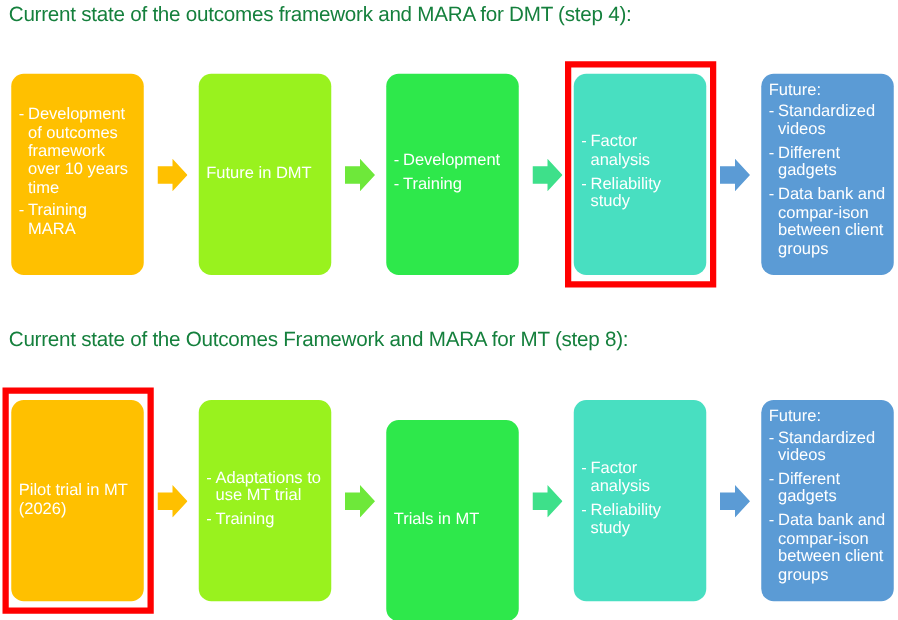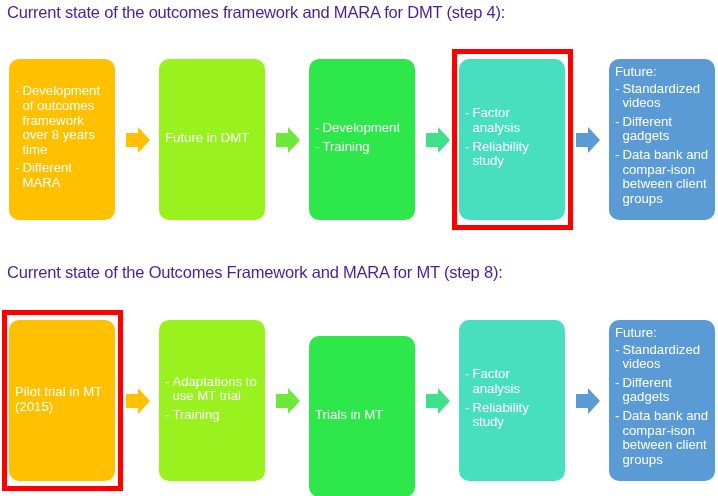--- a/index.html
+++ b/index.html
@@ -1,19 +1,19 @@
 <!DOCTYPE html>
 <html><head>
 <meta charset="utf-8">
 <style>
   html, body { margin: 0; padding: 0; background: #ffffff; }
   body { width: 718px; height: 496px; position: relative; overflow: hidden;
          font-family: "Liberation Sans", sans-serif; }
   .title { position: absolute; left: 7px; font-family: "Liberation Sans", sans-serif;
-           font-size: 16.5px; color: #4c1d95; white-space: nowrap; letter-spacing: -0.2px; }
+           font-size: 16.5px; color: #15803d; white-space: nowrap; letter-spacing: -0.2px; }
   .box { position: absolute; width: 106px; border-radius: 10px; color: #ffffff;
          box-sizing: border-box; padding: 0 4px 0 6px; display: flex; flex-direction: column;
          justify-content: center; font-size: 13.2px; line-height: 14.6px; }
   .box.top-align { justify-content: flex-start; padding-top: 6px; }
   .item { display: flex; margin-bottom: 4px; }
   .item .dash { flex: 0 0 auto; margin-right: 3px; }
   .item .txt { flex: 1 1 auto; }
   .plain { margin-bottom: 2px; }
   .arrow { position: absolute; width: 24px; height: 26px; }
   .highlight { position: absolute; border: 5px solid #ff0000; box-sizing: border-box; }
@@ -21,25 +21,25 @@
   .row2 { top: 320px; height: 161px; }
 </style>
 </head>
 <body>
 
 <div class="title" style="top:3px;">Current state of the outcomes framework and MARA for DMT (step 4):</div>
 <div id="flow0">
     <div class="box row1" style="left: 9px; background: rgb(255, 192, 0);">
       <div class="item">
         <span class="dash">-</span>
-        <span class="txt">Development of outcomes framework over 8 years time</span>
+        <span class="txt">Development of outcomes framework over 10 years time</span>
       </div>
       <div class="item">
         <span class="dash">-</span>
-        <span class="txt">Different MARA</span>
+        <span class="txt">Training MARA</span>
       </div>
     </div>
     <div class="box row1" style="left: 159px; background: rgb(153, 242, 30);">
       <div class="plain">Future in DMT</div>
     </div>
     <div class="box row1" style="left: 309px; background: rgb(46, 232, 75);">
       <div class="item">
         <span class="dash">-</span>
         <span class="txt">Development</span>
       </div>
@@ -84,21 +84,21 @@
     </svg>
     <svg class="arrow" viewBox="0 0 24 26" style="left: 576px; top: 127px;">
       <polygon points="0,6 12,6 12,0 24,13 12,26 12,20 0,20" fill="#5b9bd5"></polygon>
     </svg>
     <div class="highlight" style="left: 452px; top: 49px; width: 121px; height: 181px;"></div>
   </div>
 
 <div class="title" style="top:263px;">Current state of the Outcomes Framework and MARA for MT (step 8):</div>
 <div id="flow1">
     <div class="box row2" style="left: 9px; background: rgb(255, 192, 0);">
-      <div class="plain">Pilot trial in MT (2015)</div>
+      <div class="plain">Pilot trial in MT (2026)</div>
     </div>
     <div class="box row2" style="left: 159px; background: rgb(153, 242, 30);">
       <div class="item">
         <span class="dash">-</span>
         <span class="txt">Adaptations to use MT trial</span>
       </div>
       <div class="item">
         <span class="dash">-</span>
         <span class="txt">Training</span>
       </div>

